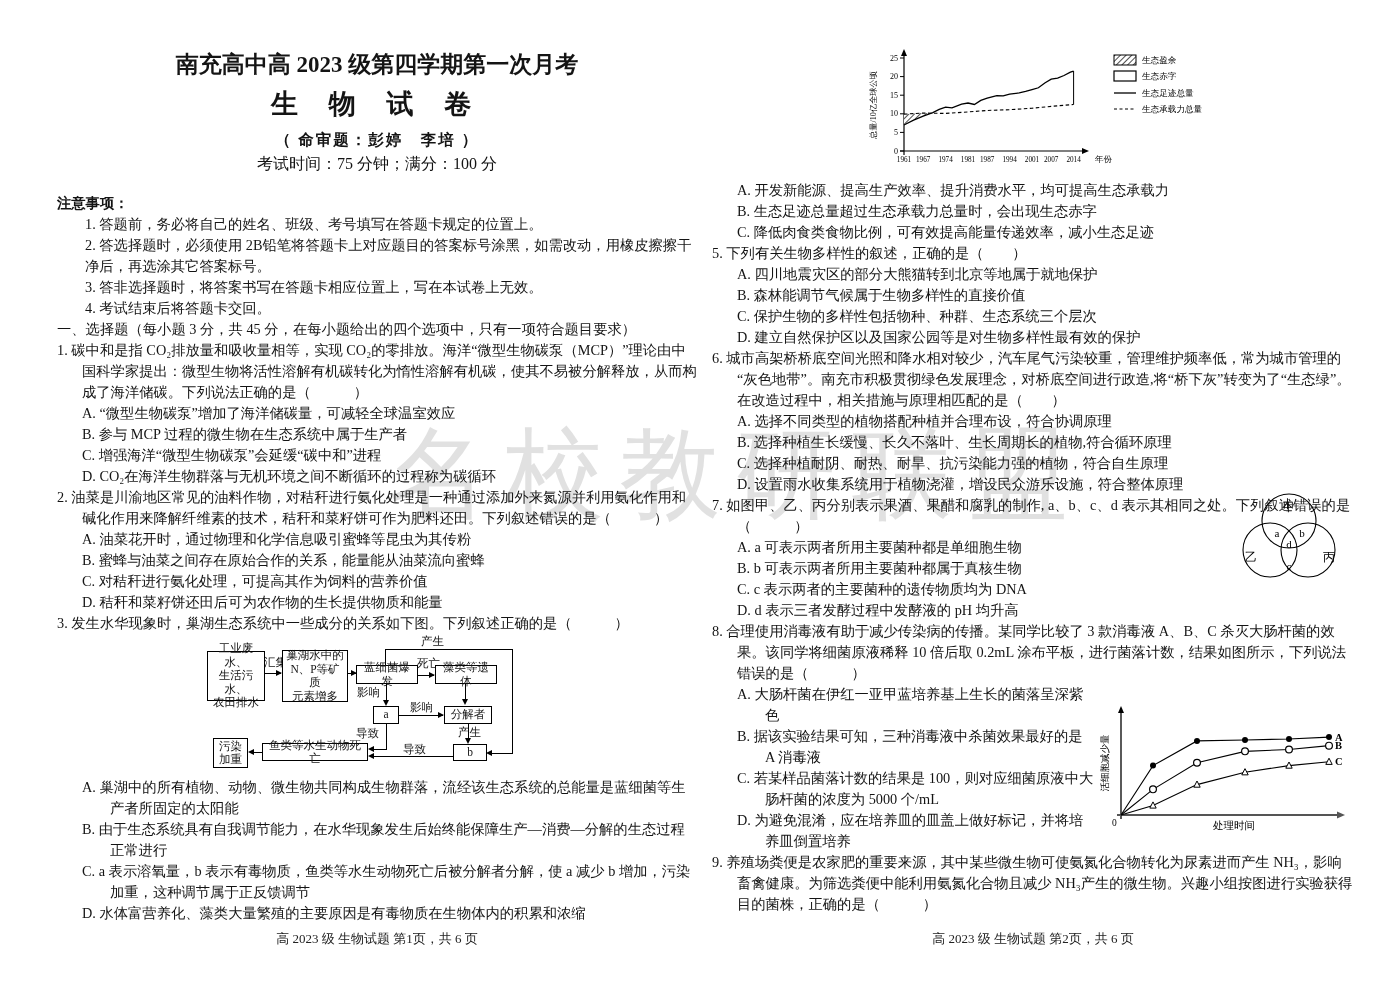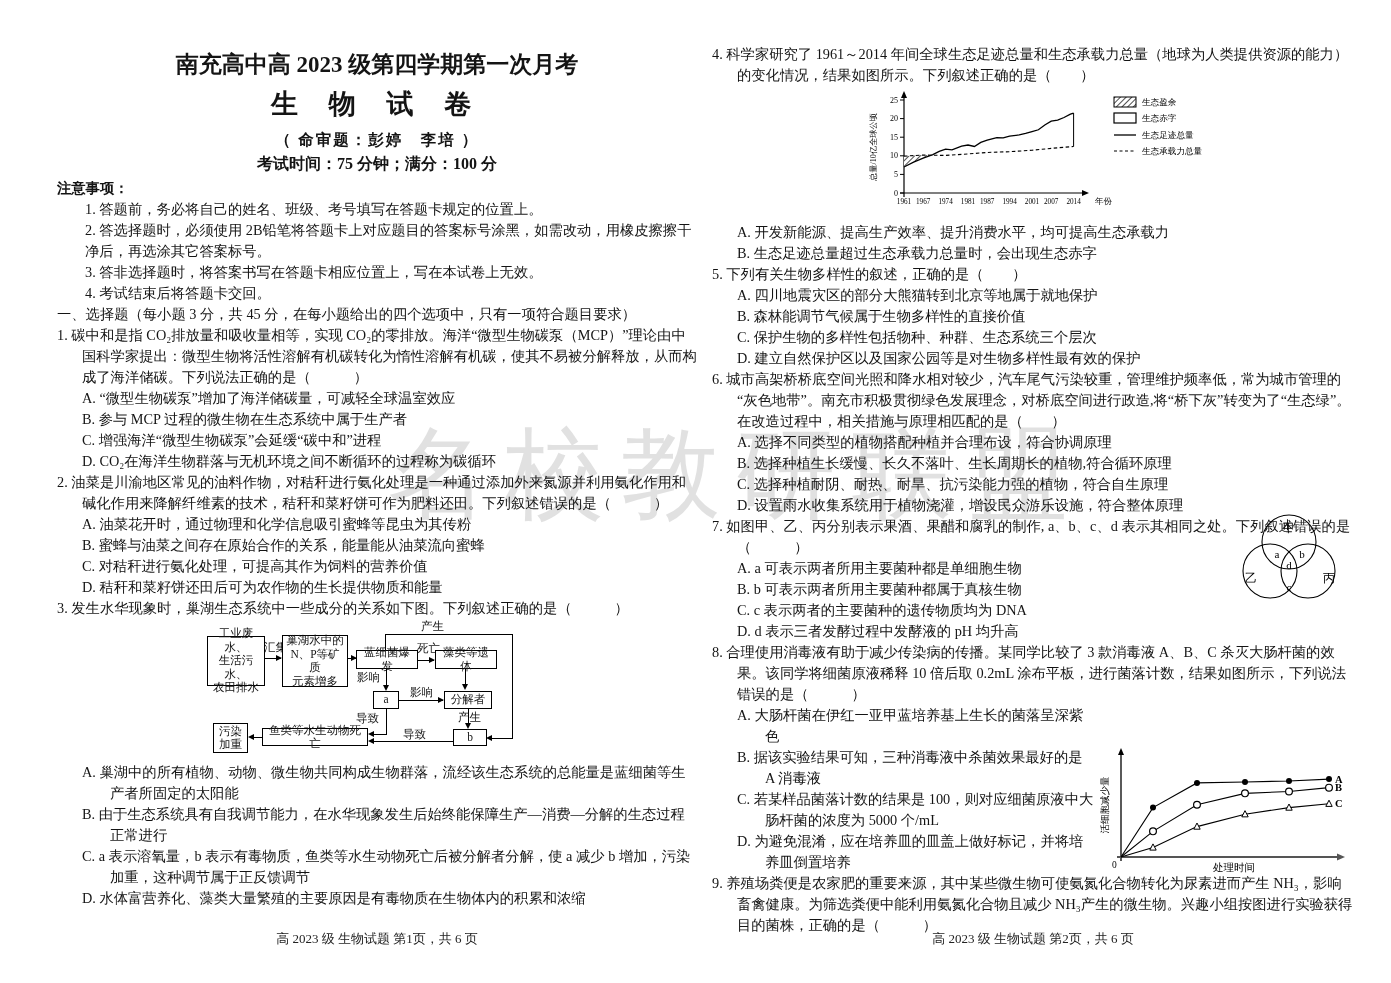--- a/index.html
+++ b/index.html
@@ -8,21 +8,21 @@
     font-family:"Liberation Serif","DejaVu Serif",serif;
     color:#141414;overflow:hidden;
   }
   .page{position:absolute;top:48px;font-size:14.3px;line-height:21px;}
   #page1{left:57px;width:640px;}
   #page2{left:712px;top:44px;width:642px;}
   p{margin:0;}
   .h1{text-align:center;font-size:23px;font-weight:bold;line-height:30px;margin:2px 0 6px;}
   .h2{text-align:center;font-size:27px;font-weight:bold;letter-spacing:12px;line-height:36px;margin:4px 0 6px;}
   .h3{text-align:center;font-size:15.5px;font-weight:bold;letter-spacing:2px;line-height:23px;}
-  .h4{text-align:center;font-size:16px;font-weight:bold;line-height:25px;margin-bottom:2px;}
+  .h4{text-align:center;font-size:16px;font-weight:normal;line-height:25px;margin-bottom:17px;}
   .bold{font-weight:bold;}
   .ni{padding-left:28px;}
   .stem{padding-left:25px;text-indent:-25px;}
   .opt{padding-left:53px;text-indent:-28px;}
   .footer{position:absolute;top:930px;text-align:center;font-size:13px;color:#222;}
   #footer1{left:57px;width:640px;}
   #footer2{left:712px;width:642px;}
   
   #watermark{
     position:absolute;left:388px;top:408px;z-index:0;
@@ -37,21 +37,21 @@
   .dl{position:absolute;white-space:nowrap;font-size:11.5px;}
   .hline{position:absolute;height:1.4px;background:#000;}
   .vline{position:absolute;width:1.4px;background:#000;}
   .ar{position:absolute;width:0;height:0;border-left:6px solid #000;border-top:3.6px solid transparent;border-bottom:3.6px solid transparent;}
   .al{position:absolute;width:0;height:0;border-right:6px solid #000;border-top:3.6px solid transparent;border-bottom:3.6px solid transparent;}
   .ad{position:absolute;width:0;height:0;border-top:6px solid #000;border-left:3.6px solid transparent;border-right:3.6px solid transparent;}
   
   #chart1wrap{margin:3px 0 3px 150px;}
   #q7block{position:relative;}
   #vennwrap{position:absolute;right:2px;top:-4px;}
-  .q8row{display:flex;gap:4px;align-items:flex-end;}
+  .q8row{display:flex;gap:4px;align-items:center;}
   .q8opts{flex:1 1 auto;}
   #chart2{flex:0 0 auto;margin-top:-2px;}
   svg text{font-family:"Liberation Serif","DejaVu Serif",serif;fill:#000;}
 </style>
 </head>
 <body>
 
 <div id="watermark">名校教研联盟</div>
 
 <div class="page" id="page1">
@@ -147,21 +147,20 @@
 
     <p class="opt">A. 巢湖中的所有植物、动物、微生物共同构成生物群落，流经该生态系统的总能量是蓝细菌等生产者所固定的太阳能</p>
     <p class="opt">B. 由于生态系统具有自我调节能力，在水华现象发生后始终能保障生产—消费—分解的生态过程正常进行</p>
     <p class="opt">C. a 表示溶氧量，b 表示有毒物质，鱼类等水生动物死亡后被分解者分解，使 a 减少 b 增加，污染加重，这种调节属于正反馈调节</p>
     <p class="opt">D. 水体富营养化、藻类大量繁殖的主要原因是有毒物质在生物体内的积累和浓缩</p>
   </div>
 </div>
 
 <div class="page" id="page2">
   <div class="q">
-    <p class="stem">4. 科学家研究了 1961～2014 年间全球生态足迹总量和生态承载力总量（地球为人类提供资源的能力）的变化情况，结果如图所示。下列叙述正确的是（　　）</p>
 
     <div id="chart1wrap">
       <svg id="chart1" width="430" height="124" viewBox="0 0 430 124">
         <defs>
           <pattern id="hatch" width="4" height="4" patternUnits="userSpaceOnUse" patternTransform="rotate(45)">
             <rect width="4" height="4" fill="#ffffff"></rect>
             <line x1="0" y1="0" x2="0" y2="4" stroke="#000" stroke-width="1.4"></line>
           </pattern>
         </defs>
 
@@ -203,20 +202,21 @@
           <text x="211.60000000000002" y="114.5" font-size="7.2" text-anchor="middle">2014</text>
           <text x="280" y="16" font-size="8.6">生态盈余</text>
           <text x="280" y="32" font-size="8.6">生态赤字</text>
           <text x="280" y="49" font-size="8.6">生态足迹总量</text>
           <text x="280" y="65" font-size="8.6">生态承载力总量</text>
         </svg>
     </div>
 
     <p class="opt">A. 开发新能源、提高生产效率、提升消费水平，均可提高生态承载力</p>
     <p class="opt">B. 生态足迹总量超过生态承载力总量时，会出现生态赤字</p>
+    <p class="opt">C. 降低肉食类食物比例，可有效提高能量传递效率，减小生态足迹</p>
   </div>
 
   <div class="q">
     <p class="stem">5. 下列有关生物多样性的叙述，正确的是（　　）</p>
     <p class="opt">A. 四川地震灾区的部分大熊猫转到北京等地属于就地保护</p>
     <p class="opt">B. 森林能调节气候属于生物多样性的直接价值</p>
     <p class="opt">C. 保护生物的多样性包括物种、种群、生态系统三个层次</p>
     <p class="opt">D. 建立自然保护区以及国家公园等是对生物多样性最有效的保护</p>
   </div>
 

